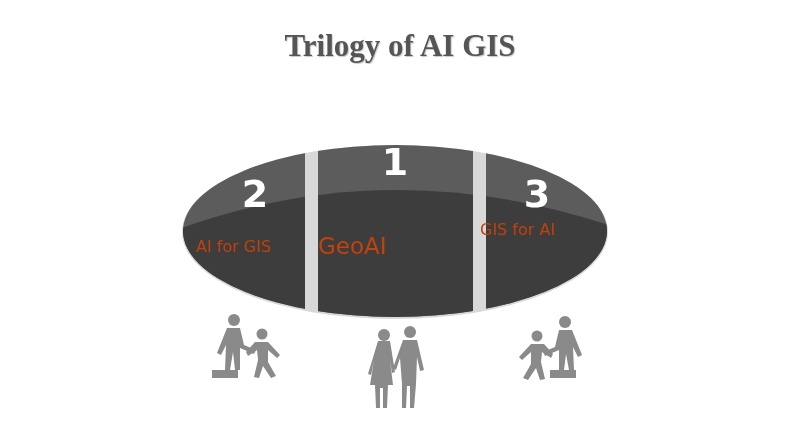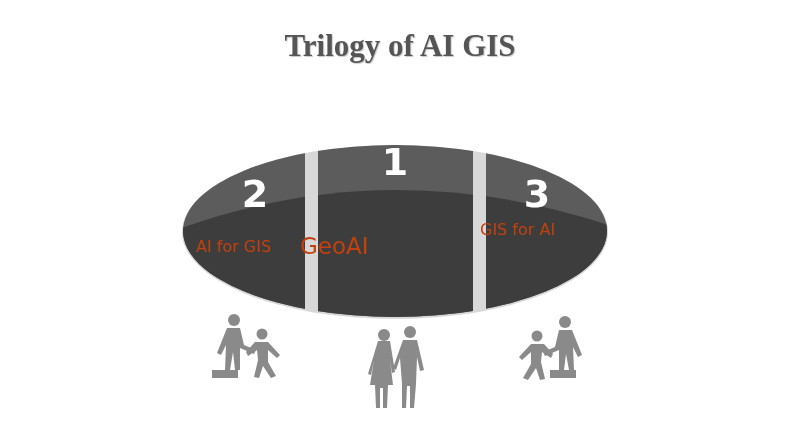--- a/index.html
+++ b/index.html
@@ -67,19 +67,19 @@
   <g fill="#8a8a8a" transform="translate(797,0) scale(-1,1)">
     <rect x="221" y="370" width="26" height="8"></rect>
     <circle cx="232" cy="322" r="6"></circle>
     <path d="M225 330 L238 330 L242 347 L254 352 L252 356 L238 350 L238 370 L233 370 L231 354 L228 370 L223 370 L224 347 L219 357 L215 355 Z"></path>
     <circle cx="260" cy="336" r="5.5"></circle>
     <path d="M253 344 L266 344 L278 357 L275 360 L266 352 L266 364 L274 378 L269 380 L261 368 L257 380 L252 379 L256 362 L255 352 L246 358 L244 354 Z"></path>
   </g>
 </svg>
 
 <div class="num" style="left:370px; top:140px; width:50px;">1</div>
-<div class="lbl" style="left:300px; top:233px; width:155px; font-size:23px;">GeoAI</div>
+<div class="lbl" style="left:318px; top:233px; width:155px; font-size:23px;">GeoAI</div>
 
 <div class="num" style="left:230px; top:172px; width:50px;">2</div>
 <div class="lbl" style="left:196px; top:237px; width:120px; font-size:16px;">AI for GIS</div>
 
 <div class="num" style="left:512px; top:172px; width:50px;">3</div>
 <div class="lbl" style="left:480px; top:220px; width:120px; font-size:16px;">GIS for AI</div>
 
 </body></html>

